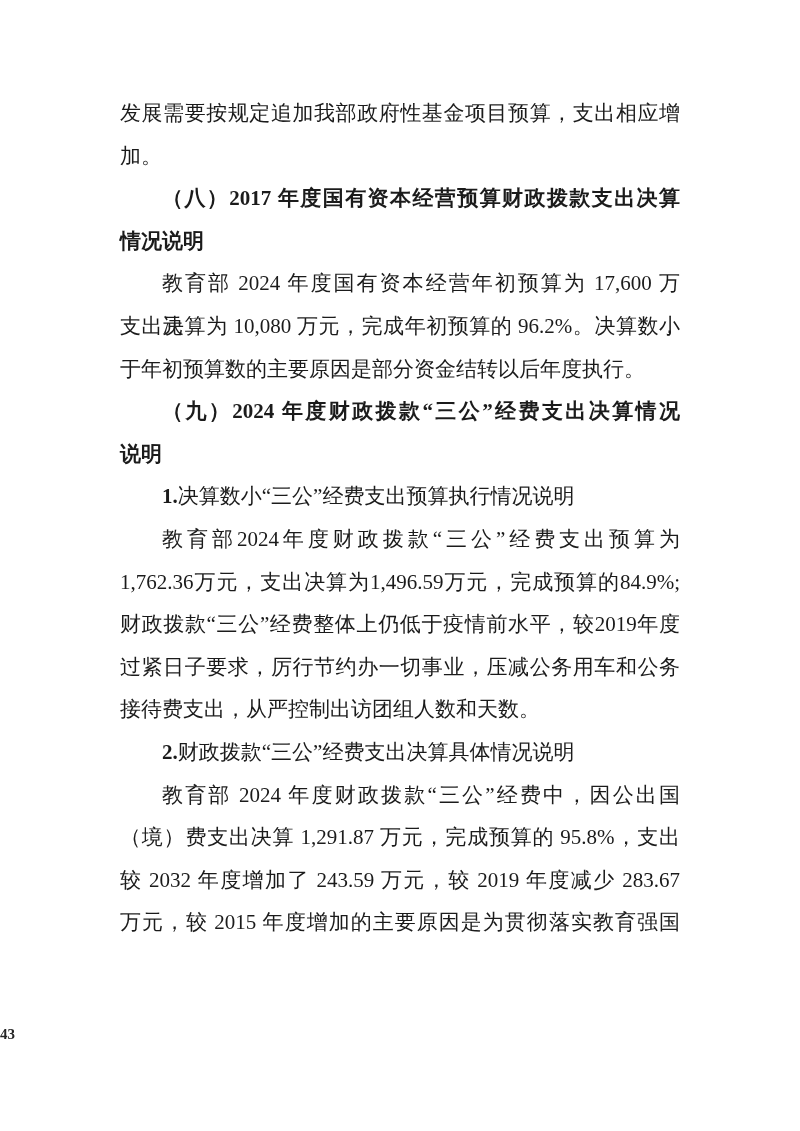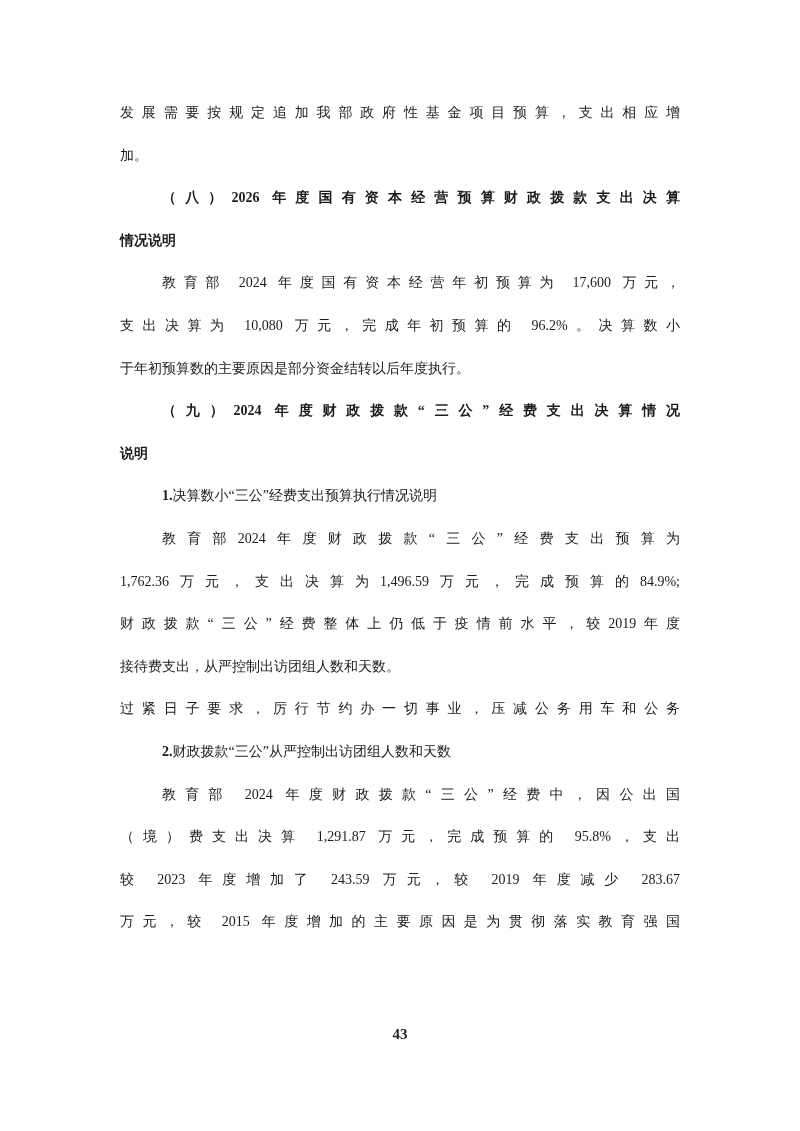--- a/index.html
+++ b/index.html
@@ -14,21 +14,21 @@
     background: #ffffff;
     overflow: hidden;
     font-family: "Liberation Serif", "DejaVu Serif", serif;
     color: #1b1b1b;
   }
   .content {
     position: absolute;
     left: 120px;
     top: 92px;
     width: 560px;
-    font-size: 14px;
+    font-size: 21px;
     line-height: 42.6px;
   }
   .line {
     height: 42.6px;
     text-align: left;
     overflow: visible;
   }
   
   .fill {
     text-align: justify;
@@ -42,56 +42,56 @@
     font-weight: bold;
   }
   .marker {
     font-weight: bold;
   }
   .footer {
     position: absolute;
     top: 1026px;
     left: 0;
     width: 100%;
-    text-align: center;
+    text-align: left;
     font-size: 15px;
     font-weight: bold;
     color: #242424;
   }
 </style>
 </head>
 <body>
 
 <div class="page">
   <div class="content">
 
     <div class="line fill">发展需要按规定追加我部政府性基金项目预算，支出相应增</div>
     <div class="line">加。</div>
 
-    <div class="line fill indent bold">（八）2026 年度国有资本经营预算财政拨款支出决算</div>
+    <div class="line fill indent bold">（八）2017 年度国有资本经营预算财政拨款支出决算</div>
     <div class="line bold">情况说明</div>
 
     <div class="line fill indent">教育部 2024 年度国有资本经营年初预算为 17,600 万元，</div>
     <div class="line fill">支出决算为 10,080 万元，完成年初预算的 96.2%。决算数小</div>
     <div class="line">于年初预算数的主要原因是部分资金结转以后年度执行。</div>
 
     <div class="line fill indent bold">（九）2024 年度财政拨款“三公”经费支出决算情况</div>
     <div class="line bold">说明</div>
 
     <div class="line indent"><span class="marker">1.</span><span>决算数小“三公”经费支出预算执行情况说明</span></div>
 
     <div class="line fill indent">教育部2024年度财政拨款“三公”经费支出预算为</div>
     <div class="line fill">1,762.36万元，支出决算为1,496.59万元，完成预算的84.9%;</div>
     <div class="line fill">财政拨款“三公”经费整体上仍低于疫情前水平，较2019年度</div>
+    <div class="line fill">过紧日子要求，厉行节约办一切事业，压减公务用车和公务</div>
     <div class="line">接待费支出，从严控制出访团组人数和天数。</div>
-    <div class="line fill">过紧日子要求，厉行节约办一切事业，压减公务用车和公务</div>
 
-    <div class="line indent"><span class="marker">2.</span><span>财政拨款“三公”从严控制出访团组人数和天数</span></div>
+    <div class="line indent"><span class="marker">2.</span><span>财政拨款“三公”经费支出决算具体情况说明</span></div>
 
     <div class="line fill indent">教育部 2024 年度财政拨款“三公”经费中，因公出国</div>
     <div class="line fill">（境）费支出决算 1,291.87 万元，完成预算的 95.8%，支出</div>
-    <div class="line fill">较 2023 年度增加了 243.59 万元，较 2019 年度减少 283.67</div>
+    <div class="line fill">较 2032 年度增加了 243.59 万元，较 2019 年度减少 283.67</div>
     <div class="line fill">万元，较 2015 年度增加的主要原因是为贯彻落实教育强国</div>
 
   </div>
 
   <div class="footer">43</div>
 </div>
 
 </body></html>

